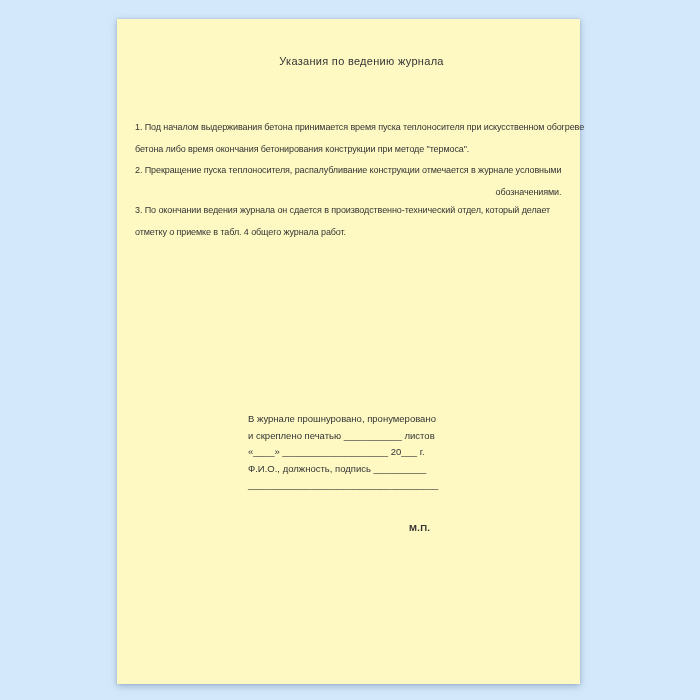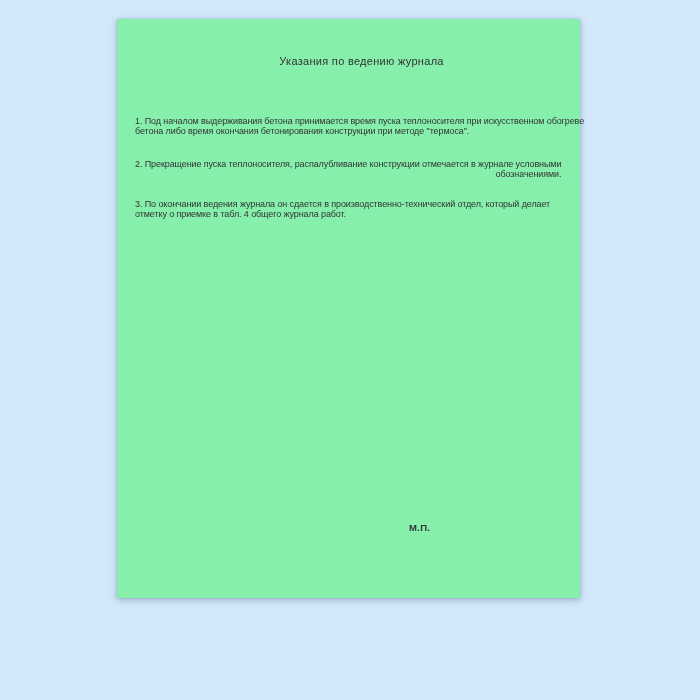--- a/index.html
+++ b/index.html
@@ -9,41 +9,41 @@
     height: 700px;
     background: #d4e8fb;
     overflow: hidden;
     font-family: "Liberation Sans", "DejaVu Sans", sans-serif;
   }
   .page {
     position: absolute;
     left: 117px;
     top: 19px;
     width: 463px;
-    height: 579px;
-    background: #86efac;
+    height: 665px;
+    background: #fef9c3;
     box-shadow: 0 2px 7px rgba(104, 134, 166, 0.55), 0 0 2px rgba(104, 134, 166, 0.35);
   }
   .doc-title {
     position: absolute;
     top: 36px;
     left: 0;
     right: 0;
     text-align: center;
     padding-left: 26px;
     font-size: 11px;
     color: #333333;
     letter-spacing: 0.3px;
   }
   .para {
     position: absolute;
     left: 18px;
     font-size: 9px;
     letter-spacing: -0.1px;
-    line-height: 10px;
+    line-height: 22px;
     color: #333333;
     white-space: pre;
   }
   .p1 { top: 97px; }
   .p2 { top: 140px; text-align: right; }
   .p3 { top: 180px; }
   .binding {
     position: absolute;
     left: 131px;
     top: 392px;
@@ -74,17 +74,24 @@
 
     <div class="para p1">1. Под началом выдерживания бетона принимается время пуска теплоносителя при искусственном обогреве
 бетона либо время окончания бетонирования конструкции при методе "термоса".</div>
 
     <div class="para p2">2. Прекращение пуска теплоносителя, распалубливание конструкции отмечается в журнале условными
 обозначениями.</div>
 
     <div class="para p3">3. По окончании ведения журнала он сдается в производственно-технический отдел, который делает
 отметку о приемке в табл. 4 общего журнала работ.</div>
 
+    <div class="binding">
+      <div class="line">В журнале прошнуровано, пронумеровано</div>
+      <div class="line">и скреплено печатью ___________ листов</div>
+      <div class="line">«____» ____________________ 20___ г.</div>
+      <div class="line">Ф.И.О., должность, подпись __________</div>
+      <div class="line">____________________________________</div>
+    </div>
 
     <div class="stamp">М.П.</div>
 
   </div>
 </div>
 
 </body></html>

